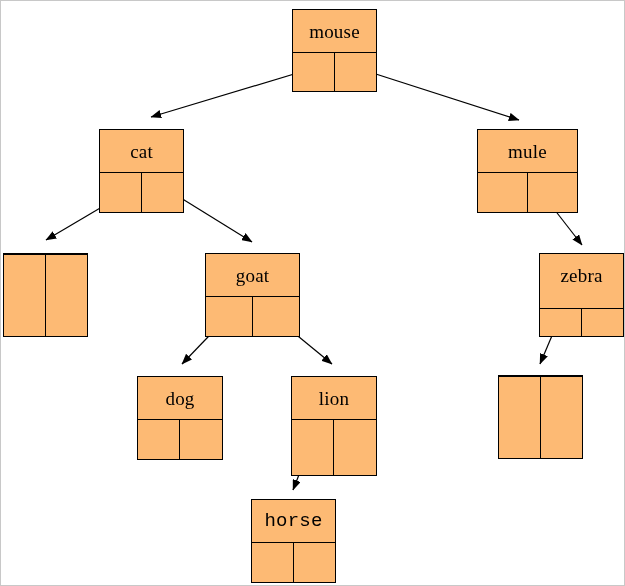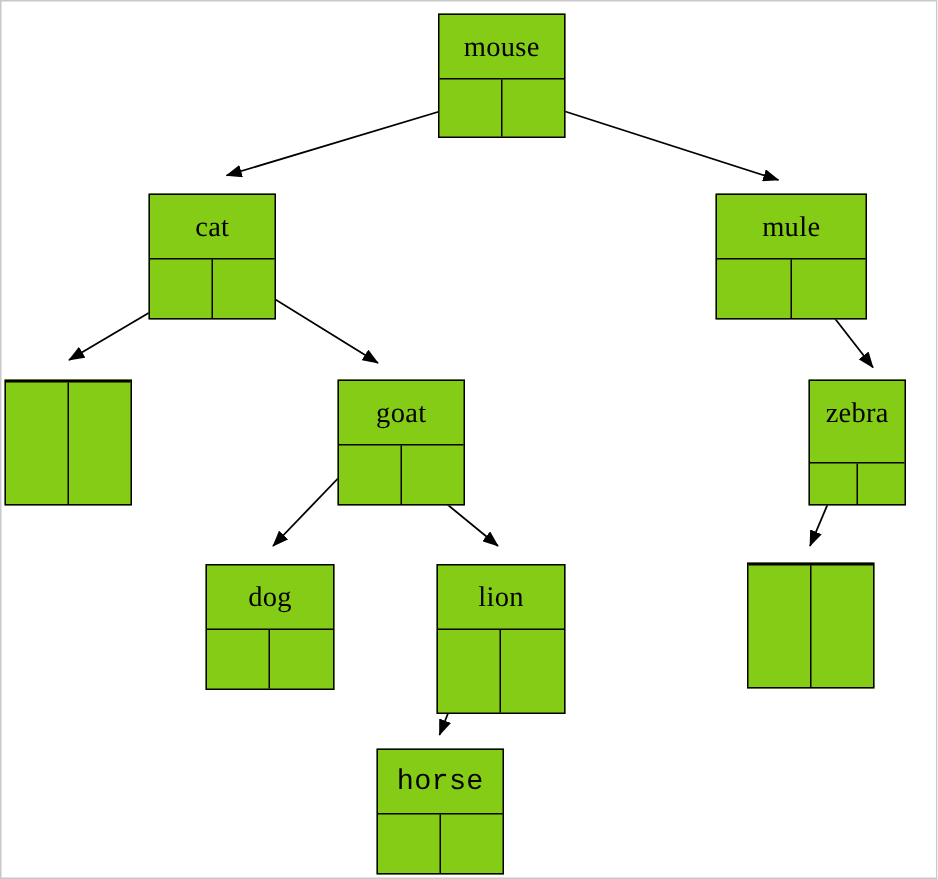--- a/index.html
+++ b/index.html
@@ -22,21 +22,21 @@
     left: 0;
     top: 0;
     width: 625px;
     height: 586px;
     pointer-events: none;
   }
   .node {
     position: absolute;
     box-sizing: border-box;
     border: 1px solid #000000;
-    background: #84cc16;
+    background: #fdba74;
     display: flex;
     flex-direction: column;
   }
   .node-label {
     flex: 0 0 42px;
     height: 42px;
     display: flex;
     align-items: center;
     justify-content: center;
     font-size: 19px;
@@ -102,28 +102,28 @@
           <div class="node-cell left"></div>
           <div class="node-cell right"></div>
         </div>
       </div>
       <div class="node" style="left: 2px; top: 252px; width: 85px; height: 84px;">
         <div class="node-cells">
           <div class="node-cell left"></div>
           <div class="node-cell right"></div>
         </div>
       </div>
-      <div class="node" style="left: 224px; top: 252px; width: 85px; height: 84px;">
+      <div class="node" style="left: 204px; top: 252px; width: 95px; height: 84px;">
         <div class="node-label">goat</div>
         <div class="node-cells">
           <div class="node-cell left"></div>
           <div class="node-cell right"></div>
         </div>
       </div>
-      <div class="node" style="left: 538px; top: 252px; width: 65px; height: 84px; gap: 12px;">
+      <div class="node" style="left: 538px; top: 252px; width: 85px; height: 84px; gap: 12px;">
         <div class="node-label">zebra</div>
         <div class="node-cells">
           <div class="node-cell left"></div>
           <div class="node-cell right"></div>
         </div>
       </div>
       <div class="node" style="left: 136px; top: 375px; width: 86px; height: 84px; font-family: Liberation Serif, serif;">
         <div class="node-label">dog</div>
         <div class="node-cells">
           <div class="node-cell left"></div>

